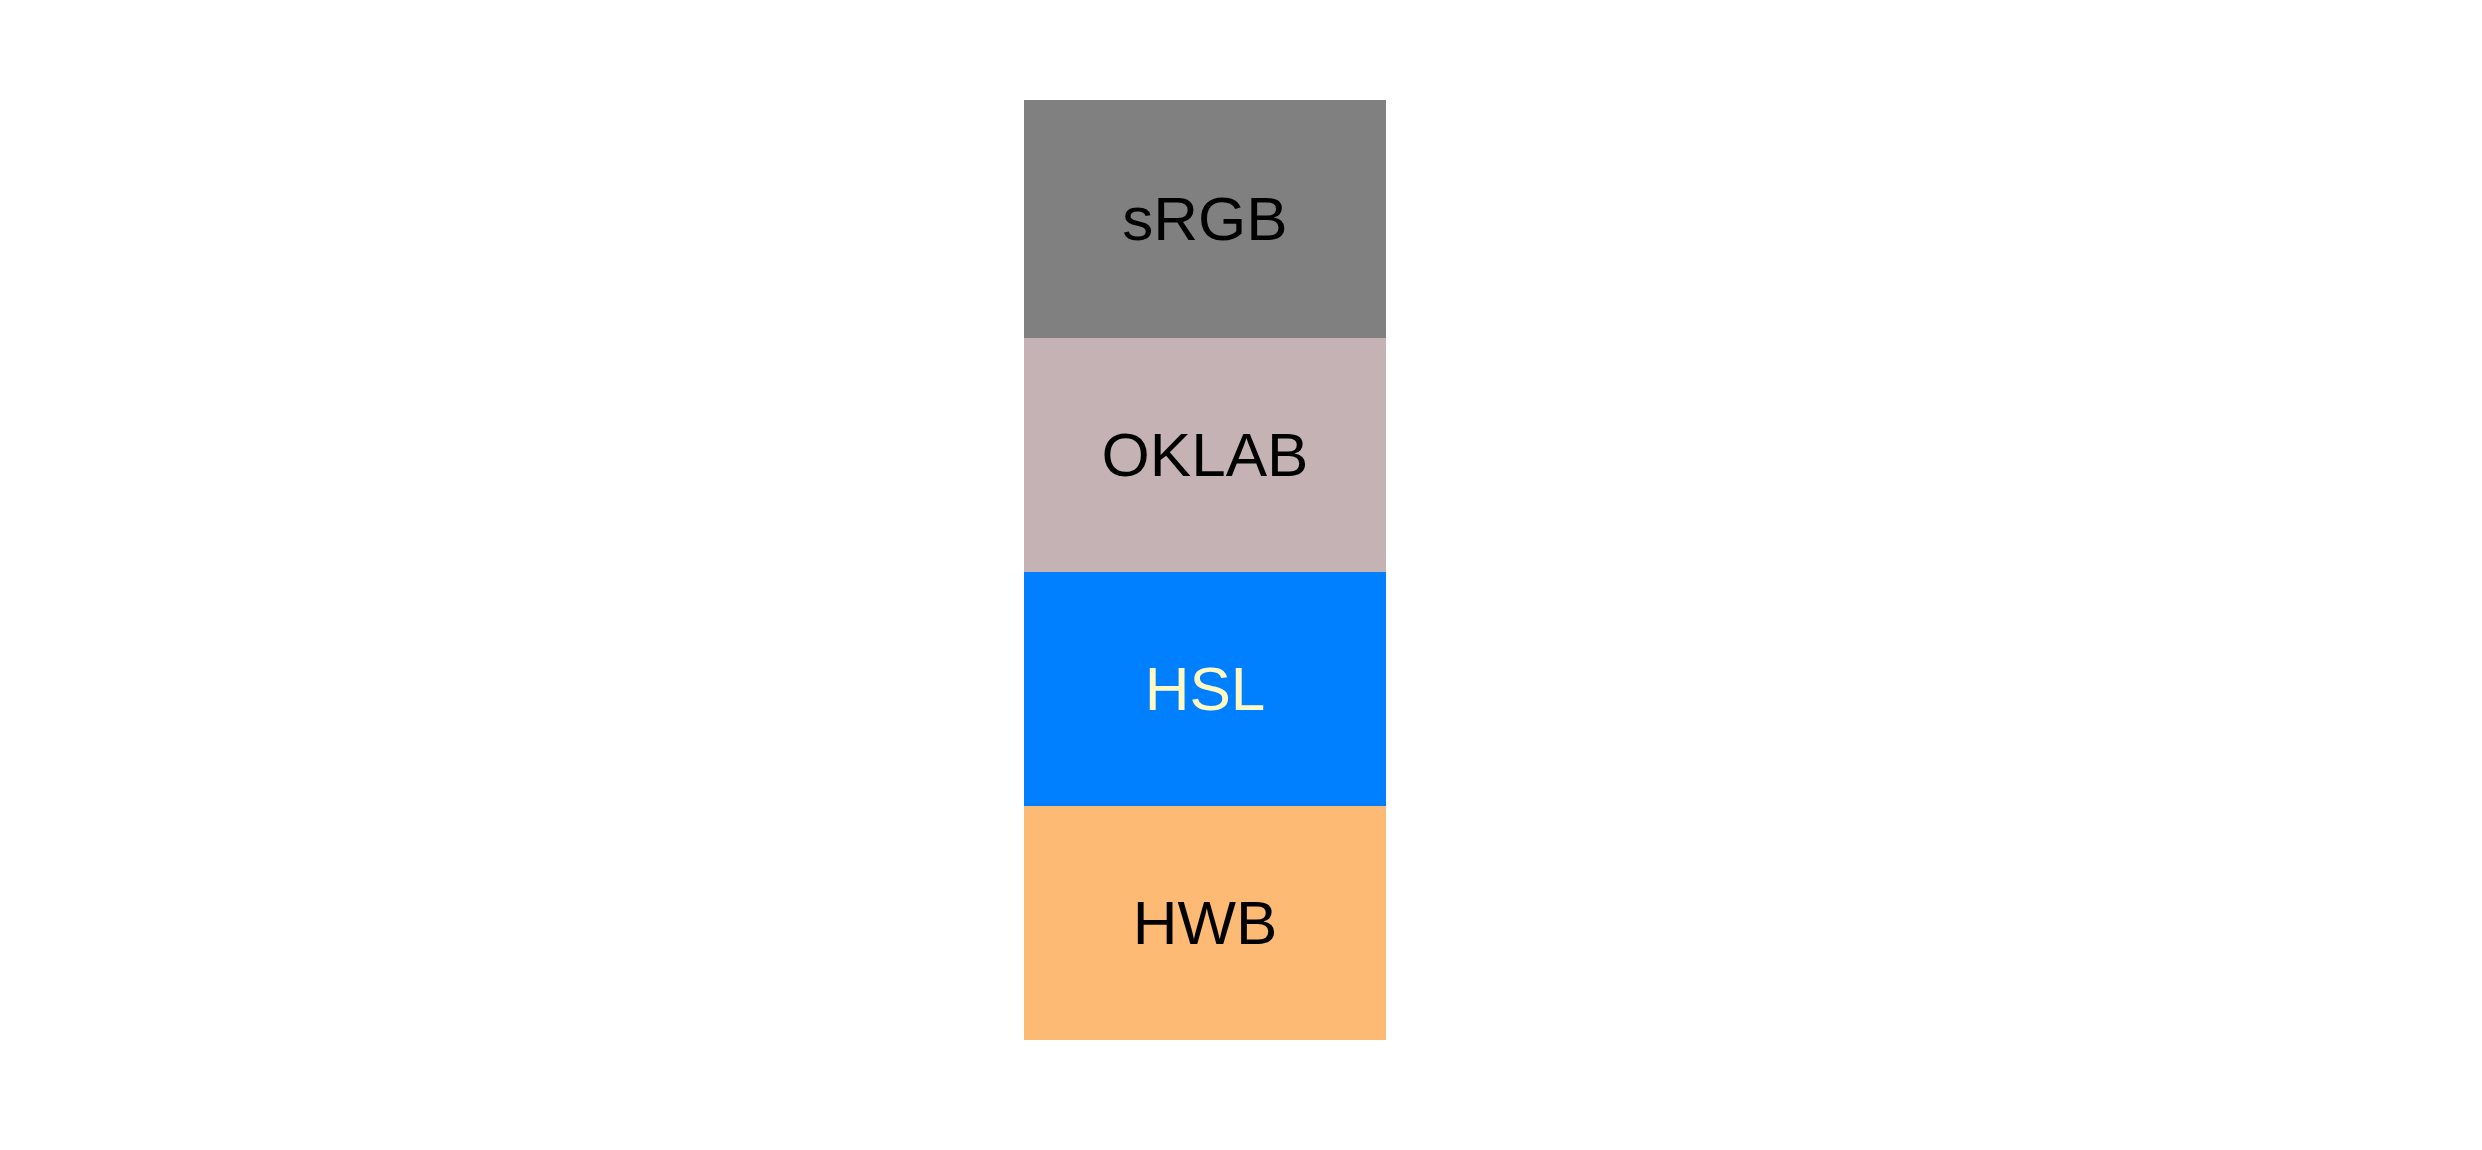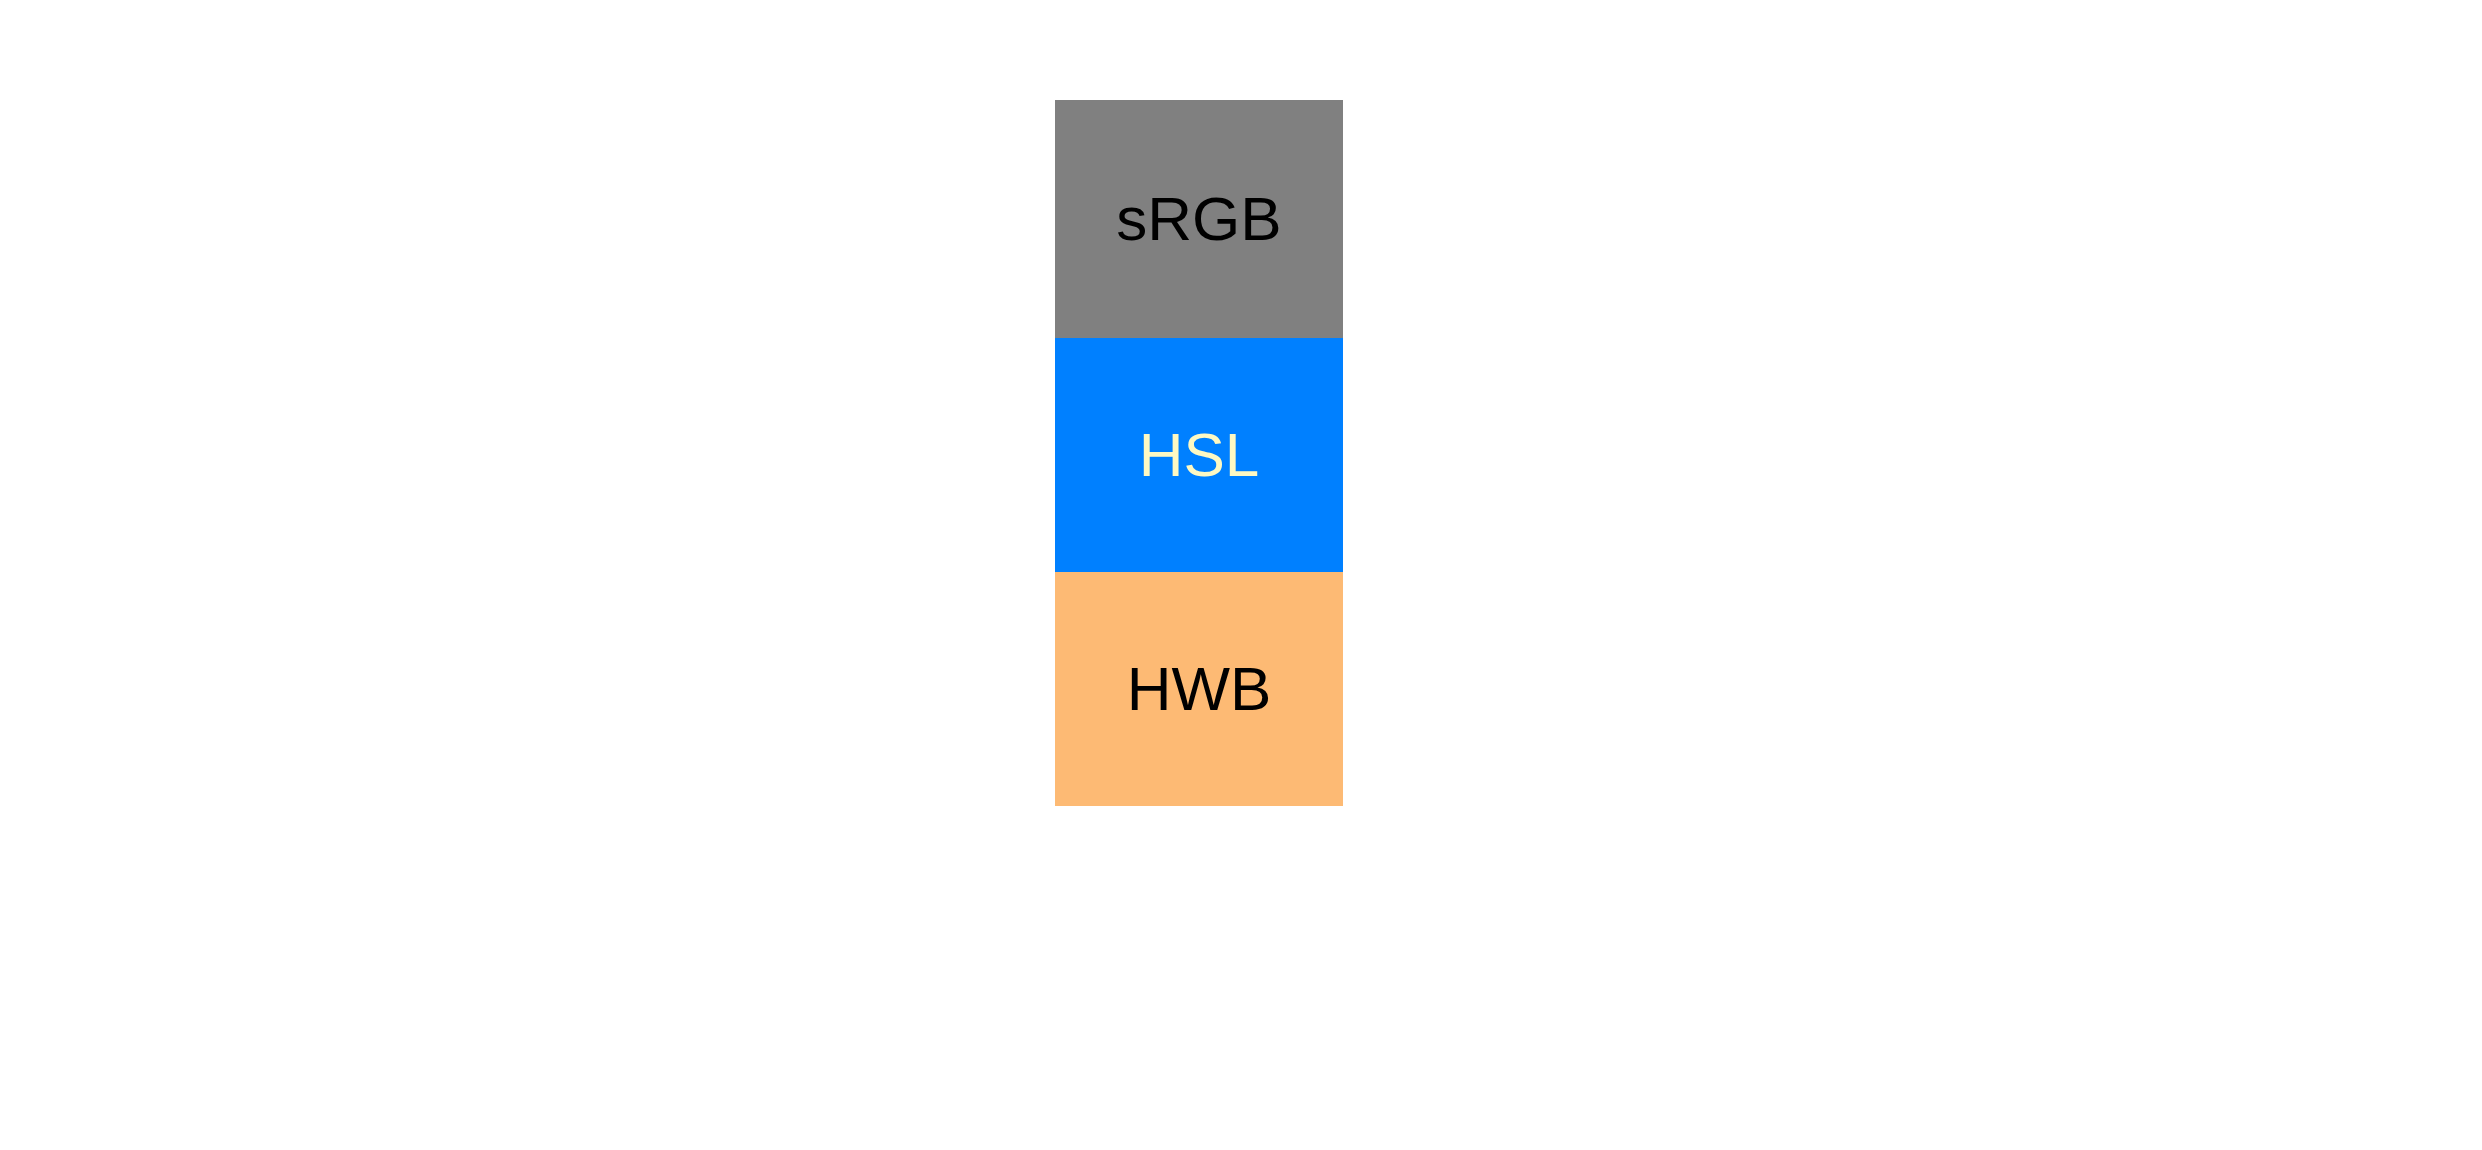--- a/index.html
+++ b/index.html
@@ -51,26 +51,29 @@
     letter-spacing: 0px;
     white-space: nowrap;
     -webkit-font-smoothing: antialiased;
   }
 </style>
 </head>
 <body style="background: rgb(255, 255, 255);">
 
 <div id="canvas" style="width: 2482px; height: 1150px; background: rgb(255, 255, 255);">
 
-  <div id="swatch-stack" style="left: 1055px; top: 100px; width: 288px; height: 940px;">
+  <div id="swatch-stack" style="left: 1024px; top: 100px; width: 362px; height: 940px;">
 
     <div class="swatch" style="background-color: rgb(128, 128, 128); height: 238px;">
       <span class="swatch-label" style="color: rgb(0, 0, 0);">sRGB</span>
     </div>
 
+    <div class="swatch" style="background-color: rgb(197, 178, 180); height: 234px;">
+      <span class="swatch-label" style="color: rgb(0, 0, 0);">OKLAB</span>
+    </div>
 
     <div class="swatch" style="background-color: rgb(0, 128, 255); height: 234px;">
       <span class="swatch-label" style="color: #fef9c3;">HSL</span>
     </div>
 
     <div class="swatch" style="background-color: #fdba74; height: 234px;">
       <span class="swatch-label" style="color: rgb(0, 0, 0);">HWB</span>
     </div>
 
   </div>

